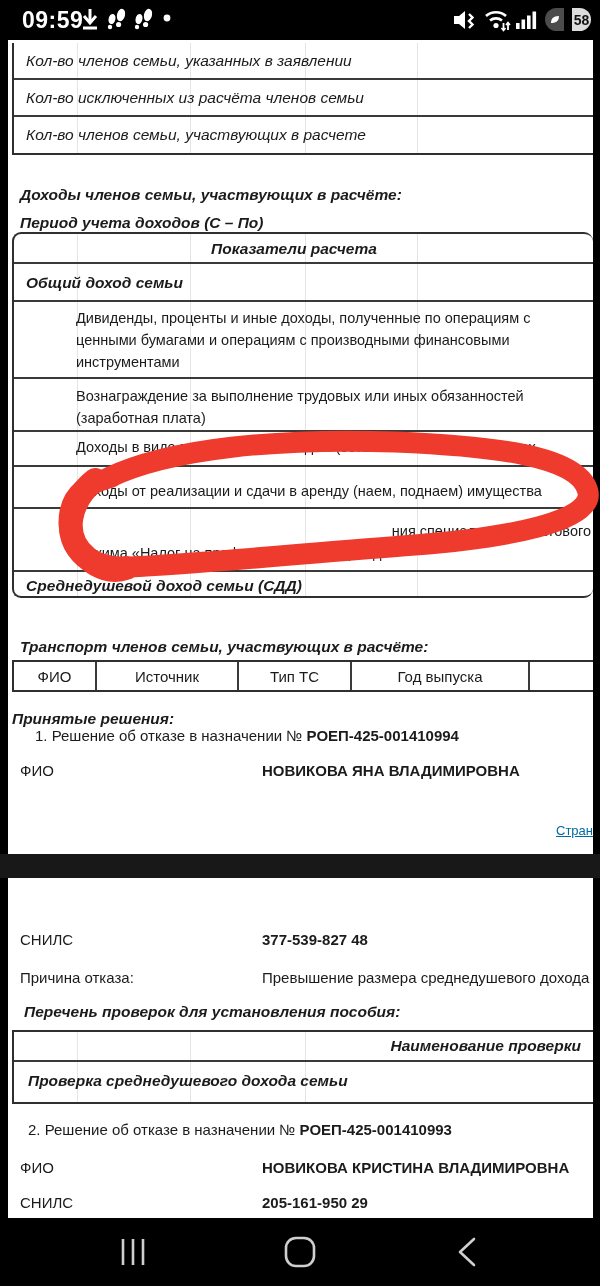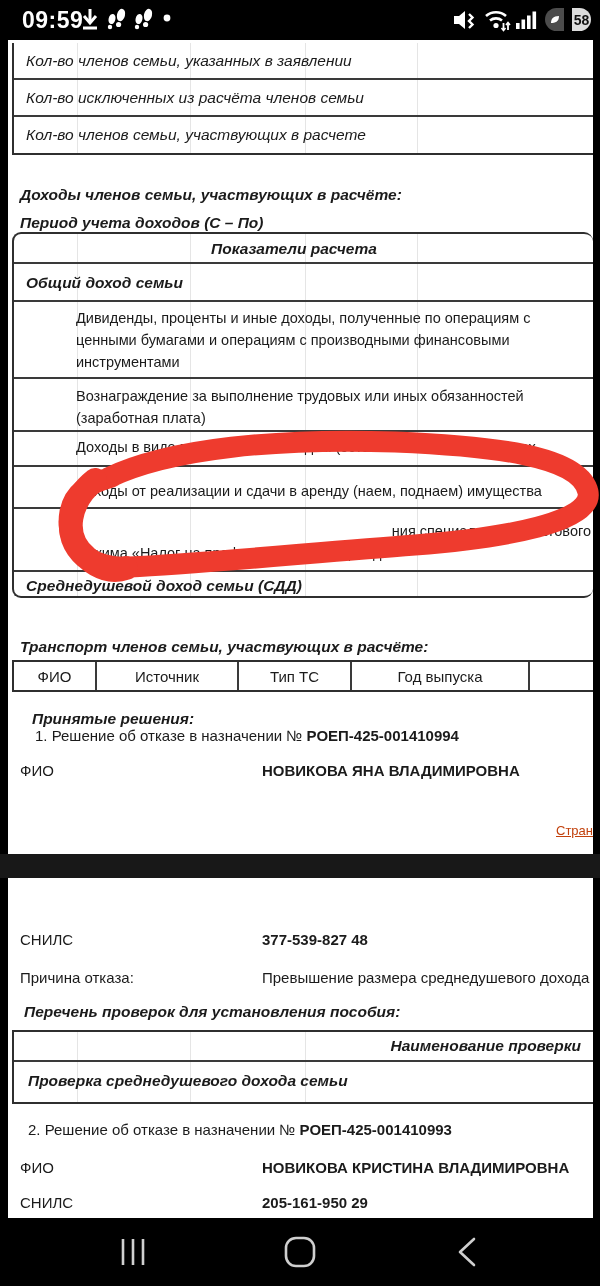--- a/index.html
+++ b/index.html
@@ -159,29 +159,29 @@
     <div class="abs t15 bold" style="left:12px;top:598px">Транспорт членов семьи, участвующих в расчёте:</div>
 
     <div class="tbl" style="left:4px;top:620px;width:581px;height:32px;">
       <div class="tcell" style="left:0;width:83px">ФИО</div>
       <div class="tcell" style="left:83px;width:142px">Источник</div>
       <div class="tcell" style="left:225px;width:113px">Тип ТС</div>
       <div class="tcell" style="left:338px;width:178px">Год выпуска</div>
       <div class="tcell" style="left:516px;width:65px;border-right:none;"></div>
     </div>
 
-    <div class="abs t15 bold" style="left:24px;top:670px">Принятые решения:</div>
+    <div class="abs t15 bold" style="left:4px;top:670px">Принятые решения:</div>
     <div class="abs" style="left:27px;top:687px;font-size:15px;">
       <span>1. Решение об отказе в назначении № </span><span class="bold">РОЕП-425-001410994</span>
     </div>
 
     <div class="abs" style="left:12px;top:722px;font-size:15px;">ФИО</div>
     <div class="abs val" style="left:254px;top:722px;font-size:15px;">НОВИКОВА ЯНА ВЛАДИМИРОВНА</div>
 
-    <div class="abs nowrap" style="left:548px;top:783px;width:37px;font-size:13px;color:#c2410c;text-decoration:underline;">Стран</div>
+    <div class="abs nowrap" style="left:548px;top:783px;width:37px;font-size:13px;color:#0369a1;text-decoration:underline;">Стран</div>
   </div>
 
   <div id="pagegap"></div>
 
   <div id="page2" class="page">
     <div class="abs" style="left:12px;top:53px;font-size:15px;">СНИЛС</div>
     <div class="abs val" style="left:254px;top:53px;font-size:15px;">377-539-827 48</div>
 
     <div class="abs" style="left:12px;top:91px;font-size:15px;">Причина отказа:</div>
     <div class="abs nowrap" style="left:254px;top:91px;width:331px;font-size:15px;">Превышение размера среднедушевого дохода с</div>

